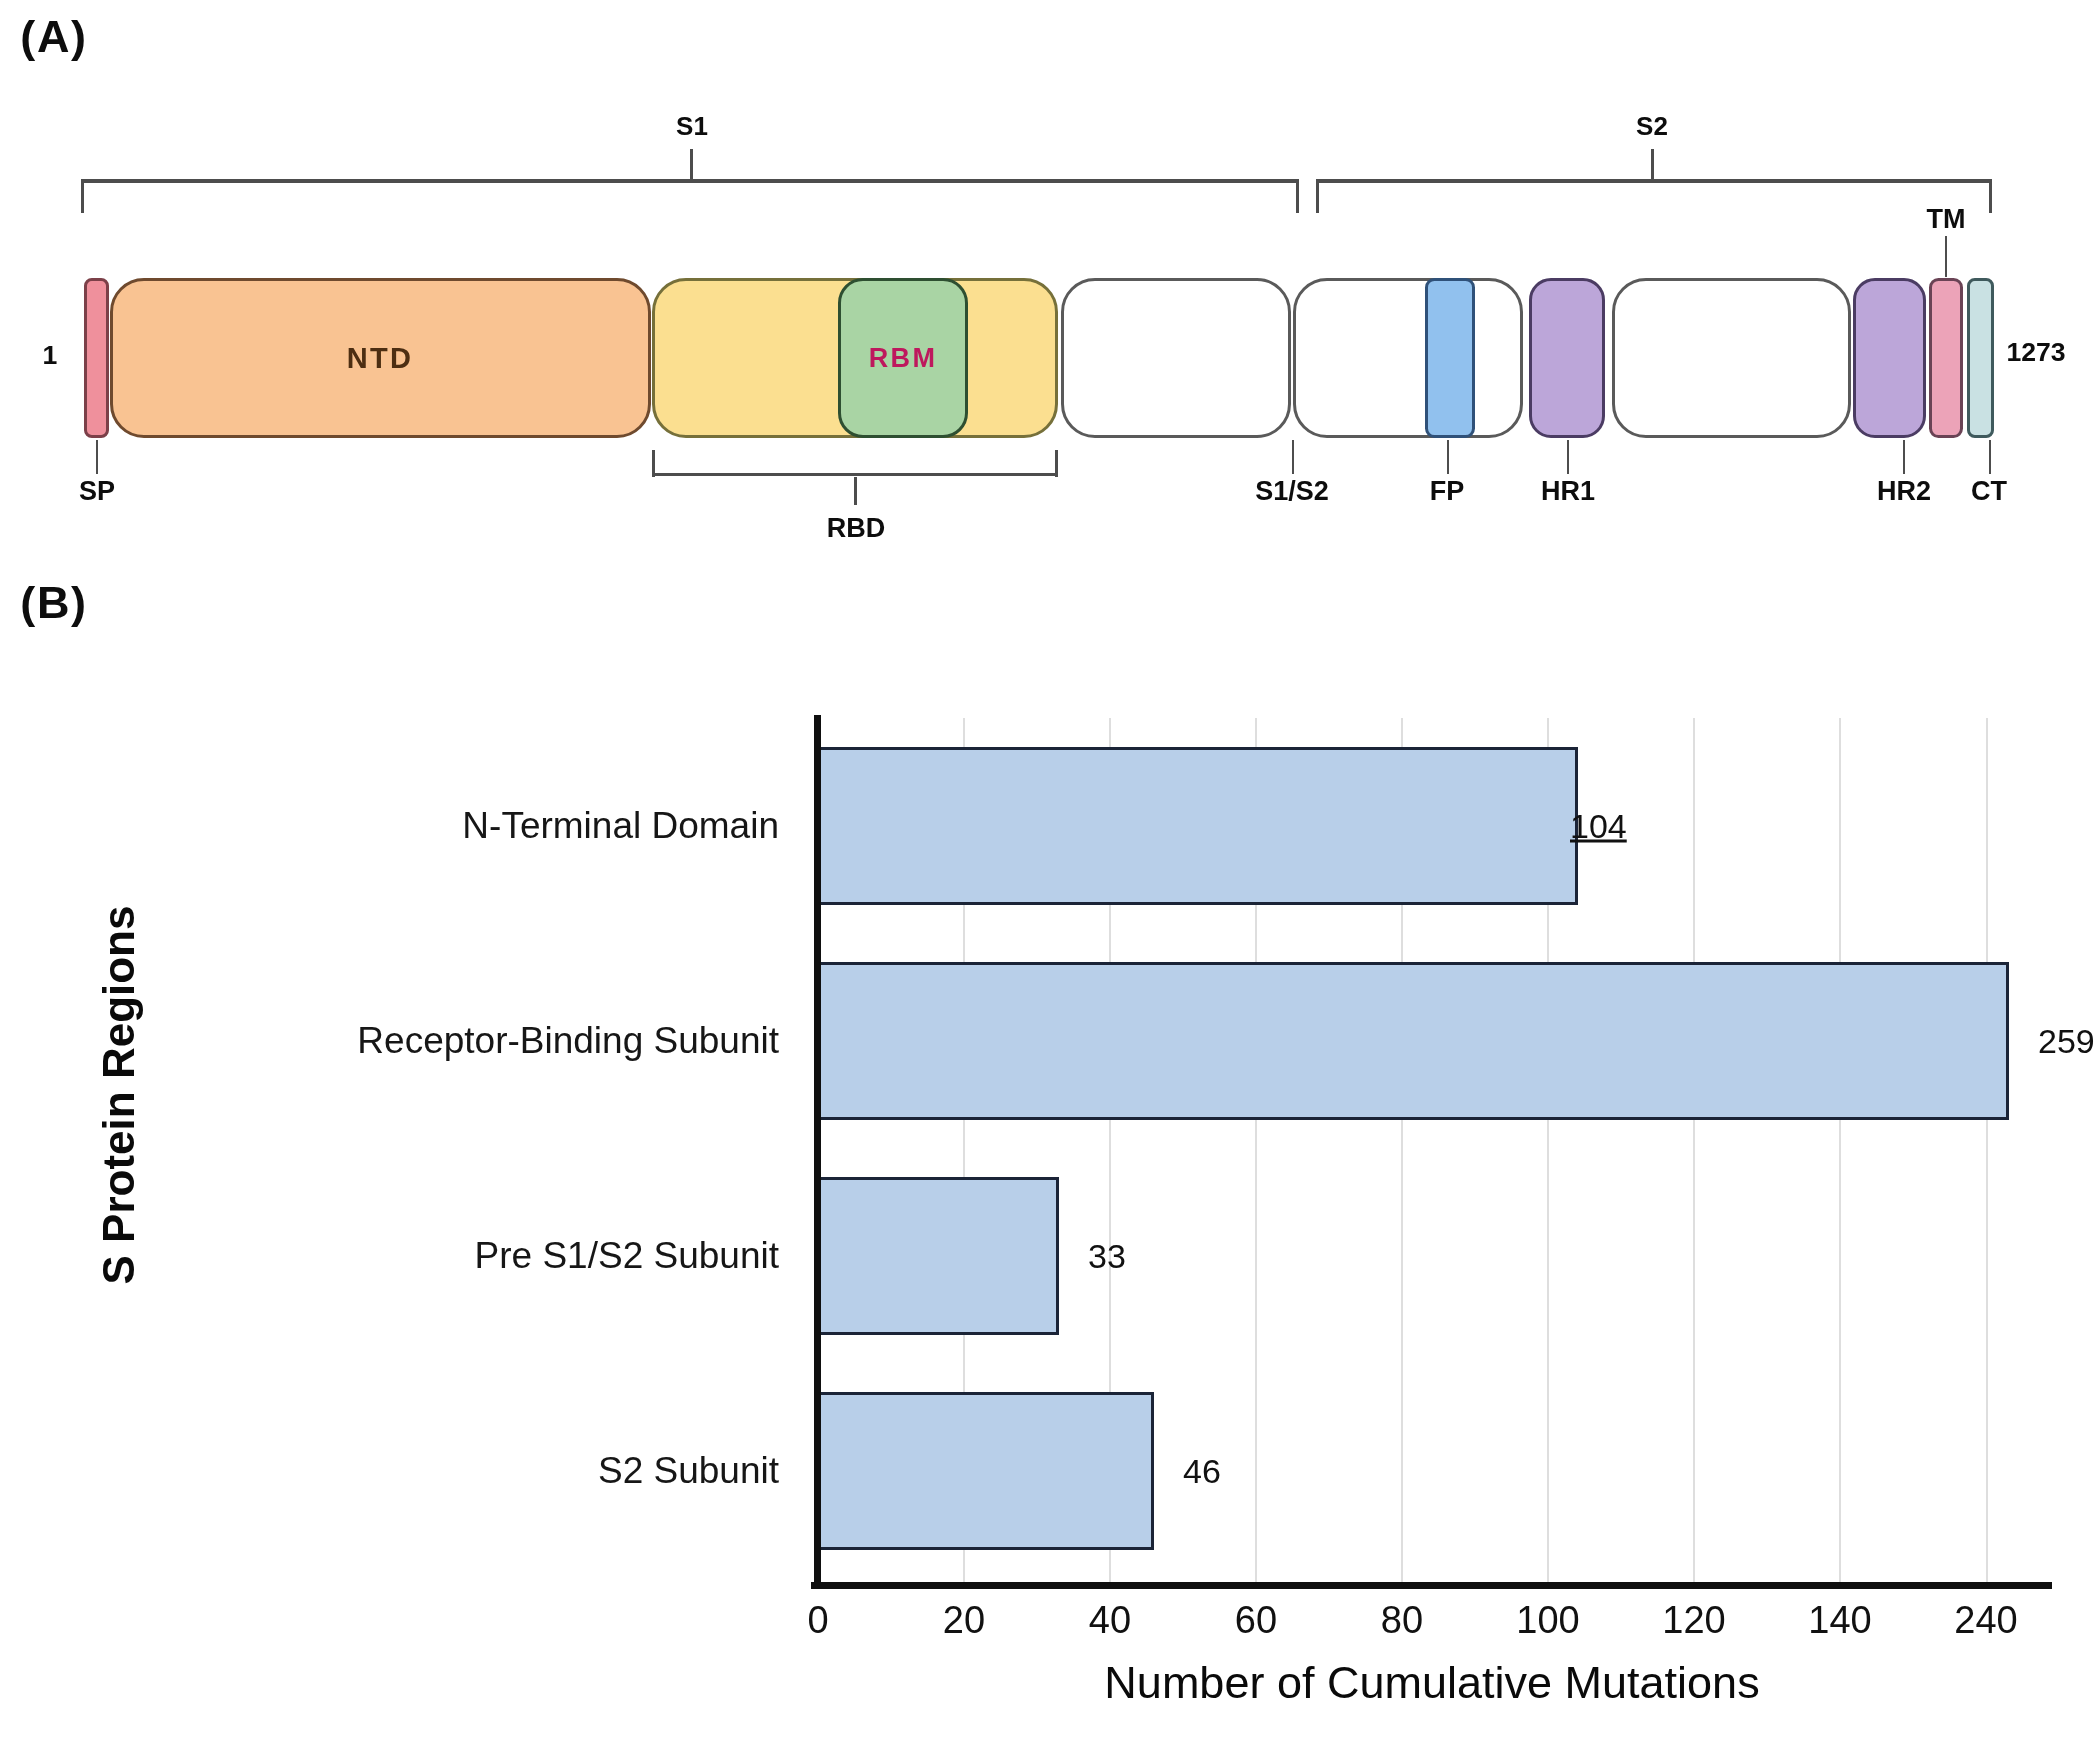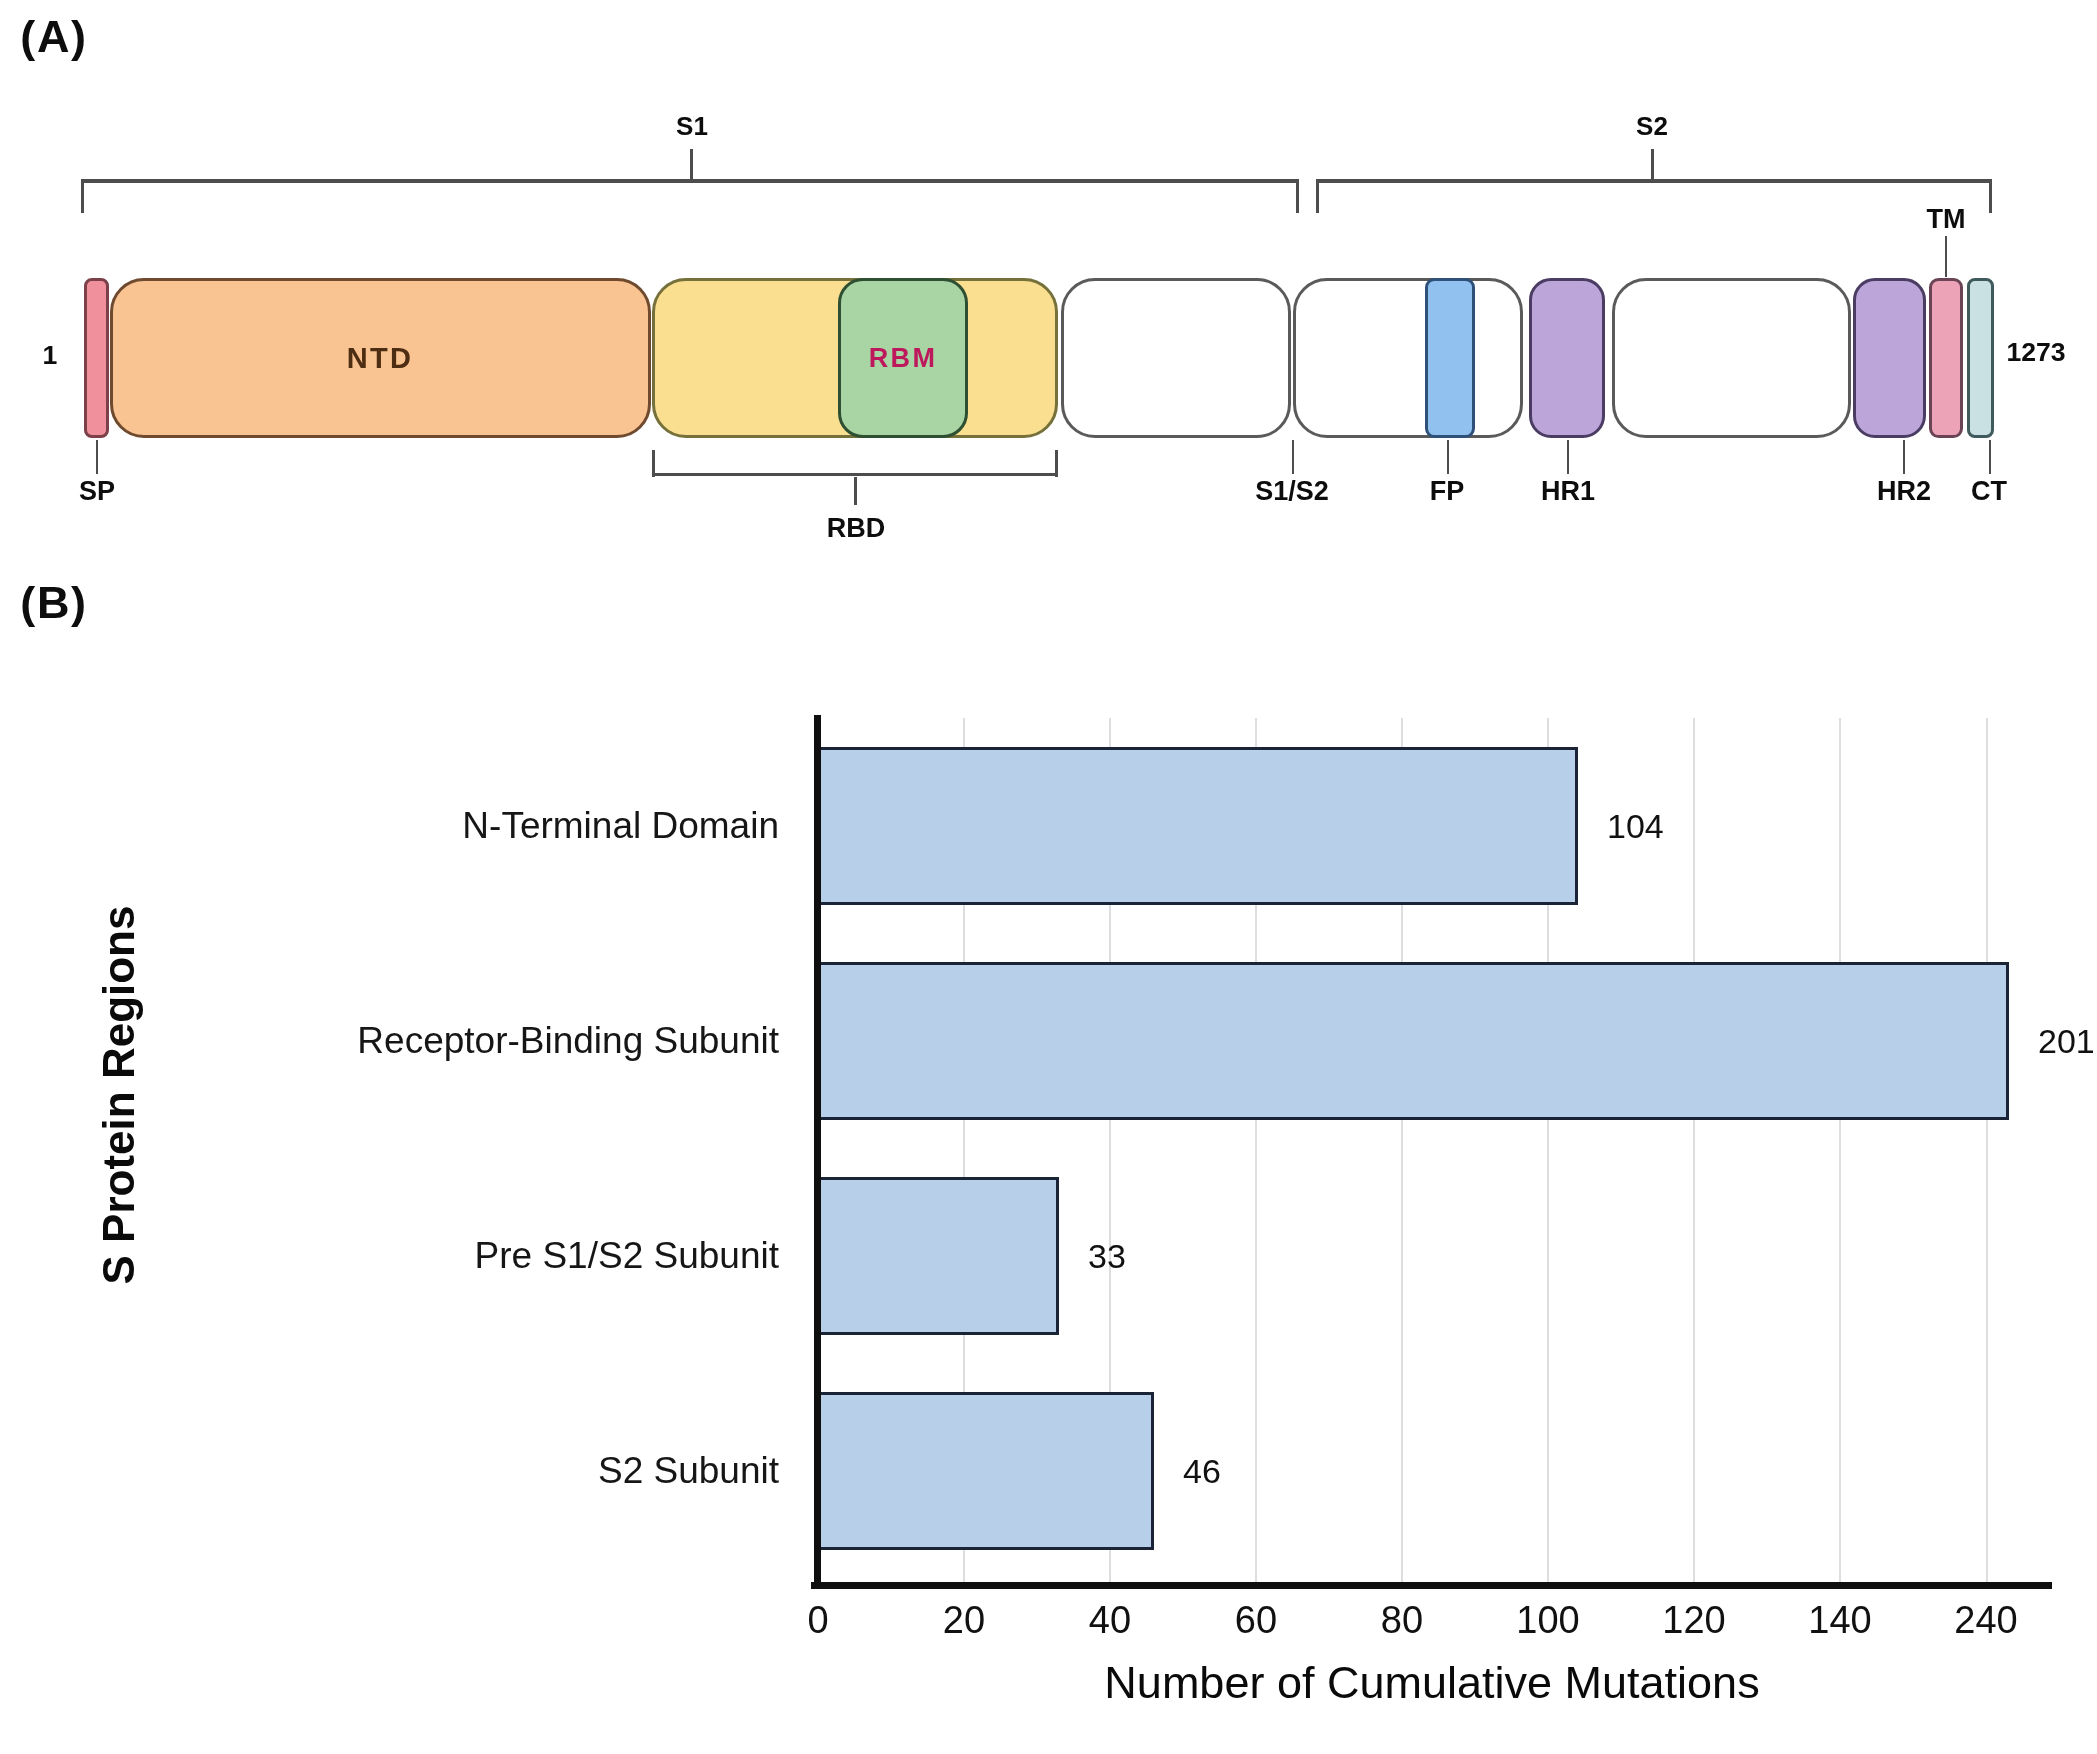--- a/index.html
+++ b/index.html
@@ -78,24 +78,24 @@
   <div id="chart" class="abs" style="left:0;top:595px;width:2097px;height:1159px;">
       <div class="gridline" style="left: 963px; top: 123px; height: 864px; background: rgb(222, 222, 222);"></div>
       <div class="gridline" style="left: 1109px; top: 123px; height: 864px; background: rgb(222, 222, 222);"></div>
       <div class="gridline" style="left: 1255px; top: 123px; height: 864px; background: rgb(222, 222, 222);"></div>
       <div class="gridline" style="left: 1401px; top: 123px; height: 864px; background: rgb(222, 222, 222);"></div>
       <div class="gridline" style="left: 1547px; top: 123px; height: 864px; background: rgb(222, 222, 222);"></div>
       <div class="gridline" style="left: 1693px; top: 123px; height: 864px; background: rgb(222, 222, 222);"></div>
       <div class="gridline" style="left: 1839px; top: 123px; height: 864px; background: rgb(222, 222, 222);"></div>
       <div class="gridline" style="left: 1986px; top: 123px; height: 864px; background: rgb(222, 222, 222);"></div>
       <div class="bar" style="left: 818px; top: 152px; width: 760px; height: 158px; background: rgb(184, 207, 233); border-color: rgb(27, 36, 55);"></div>
-      <div class="val-label" style="left: 1607px; top: 231px;">104</div>
+      <div class="val-label" style="left: 1570px; top: 231px; text-decoration: underline;">104</div>
       <div class="cat-label" style="left: 188px; width: 591px; top: 231px;">N-Terminal Domain</div>
       <div class="bar" style="left: 818px; top: 367px; width: 1191px; height: 158px; background: rgb(184, 207, 233); border-color: rgb(27, 36, 55);"></div>
-      <div class="val-label" style="left: 2038px; top: 446px;">201</div>
+      <div class="val-label" style="left: 2038px; top: 446px;">259</div>
       <div class="cat-label" style="left: 188px; width: 591px; top: 446px;">Receptor-Binding Subunit</div>
       <div class="bar" style="left: 818px; top: 582px; width: 241px; height: 158px; background: rgb(184, 207, 233); border-color: rgb(27, 36, 55);"></div>
       <div class="val-label" style="left: 1088px; top: 661px;">33</div>
       <div class="cat-label" style="left: 188px; width: 591px; top: 661px;">Pre S1/S2 Subunit</div>
       <div class="bar" style="left: 818px; top: 797px; width: 336px; height: 158px; background: rgb(184, 207, 233); border-color: rgb(27, 36, 55);"></div>
       <div class="val-label" style="left: 1183px; top: 876px;">46</div>
       <div class="cat-label" style="left: 188px; width: 591px; top: 876px;">S2 Subunit</div>
       <div class="axis" style="left: 814px; top: 120px; width: 7px; height: 874px;"></div>
       <div class="axis" style="left: 811px; top: 987px; width: 1241px; height: 7px;"></div>
       <div class="tick-label" style="left: 818px; top: 1004px;">0</div>

